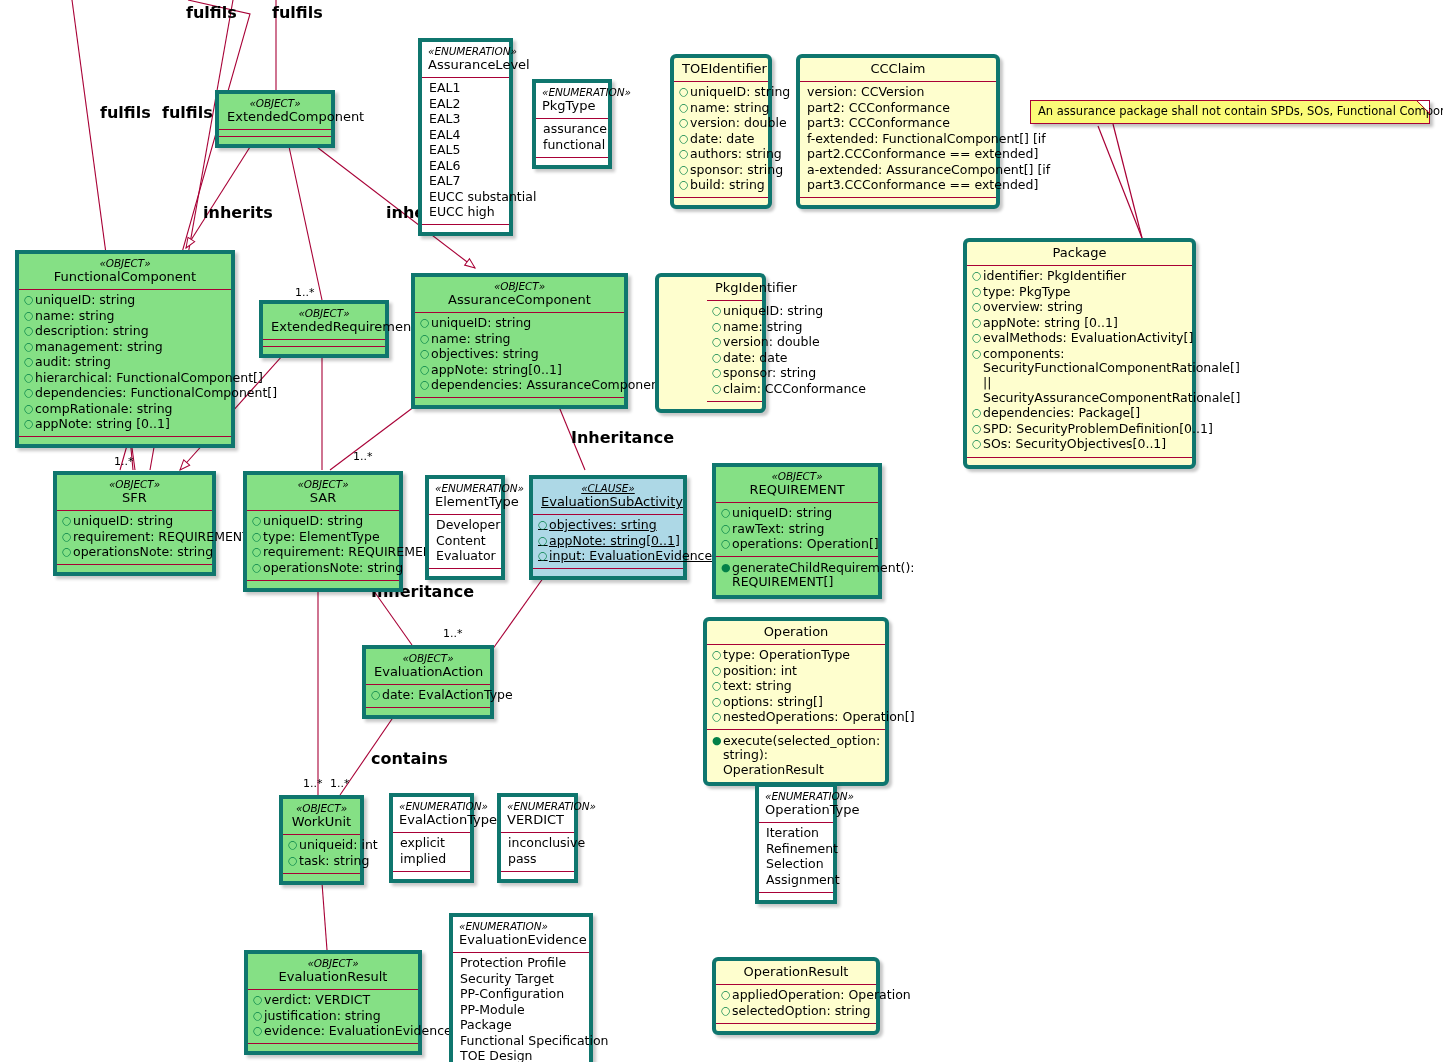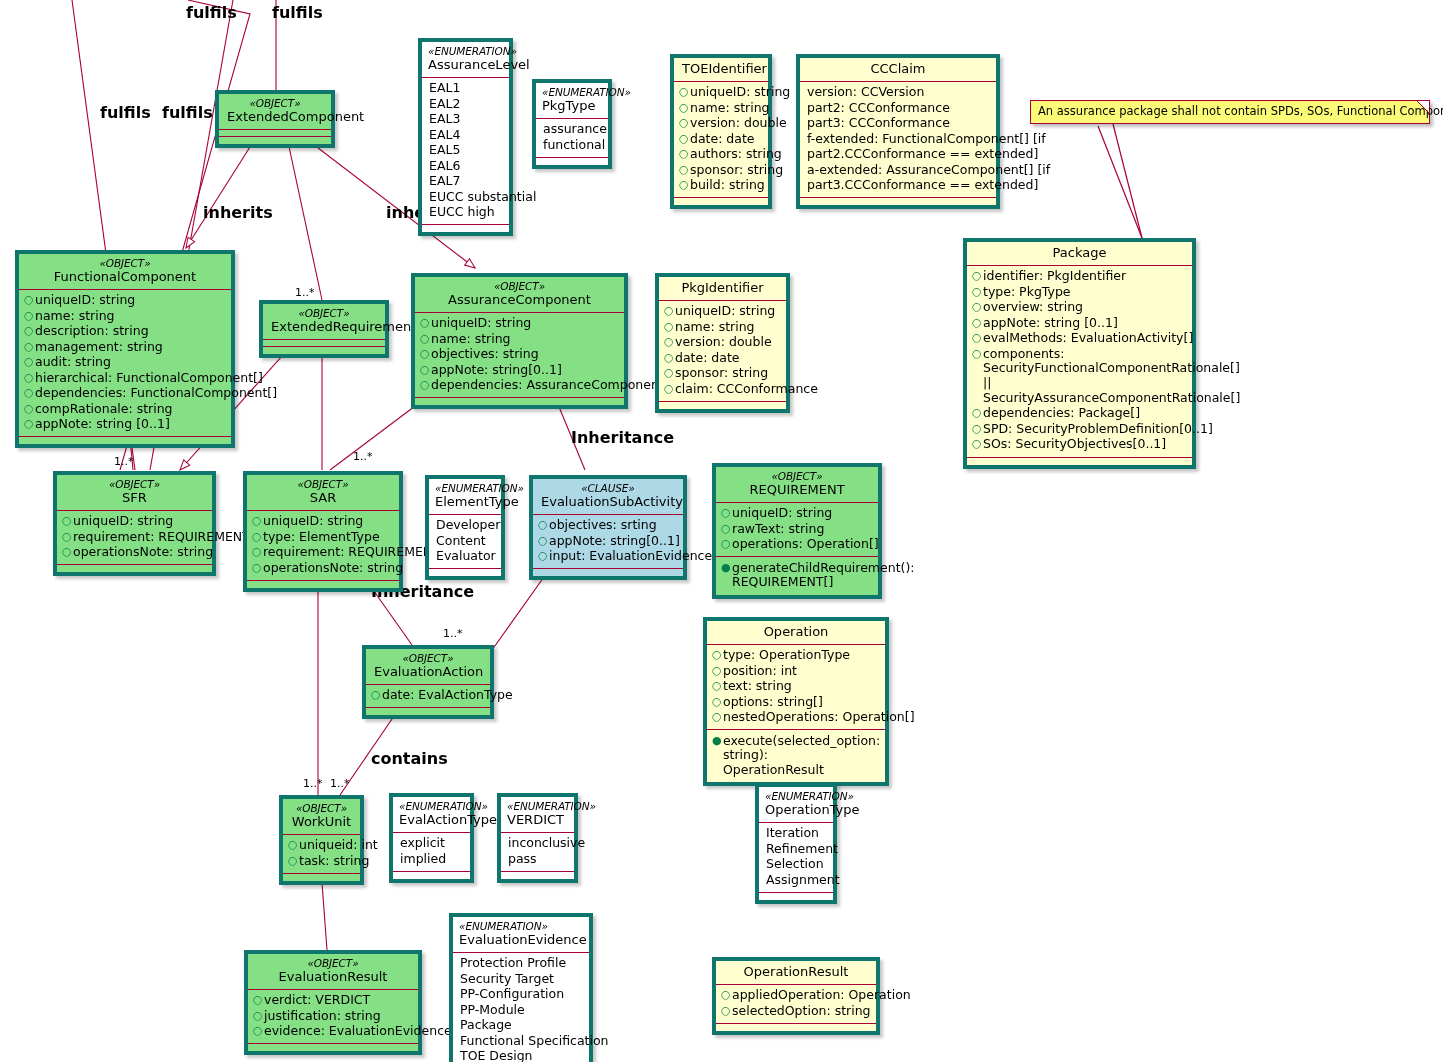--- a/index.html
+++ b/index.html
@@ -31,21 +31,21 @@
   .node {
     position: absolute;
     box-sizing: border-box;
     border: 4px solid #0f766e;
     box-shadow: 3px 3px 3px rgba(0,0,0,0.22);
     font-size: 12.5px;
     line-height: 1.0;
     color: #000000;
   }
   .node.green  { background: #85E085; }
-  .node.yellow { background: #FEFECE; }
+  .node.yellow { background: #FEFECE; border-radius: 6px; }
   .node.blue   { background: #ADD8E6; }
   .node.white  { background: #FFFFFF; }
 
   .hdr {
     text-align: center;
     padding: 3px 8px 4px 8px;
     border-bottom: 1px solid #A80036;
   }
   .hdr .stereo {
     display: block;
@@ -472,21 +472,21 @@
           <span class="txt">appNote: string[0..1]</span>
         </div>
       <div class="row">
           <span class="bullet">○</span>
           <span class="txt">dependencies: AssuranceComponent[]</span>
         </div>
     </div>
     <div class="compartment tail"></div>
   </div>
 
-  <div class="node yellow" style="left:655px; top:273px; width:135px;">
+  <div class="node yellow" style="left:655px; top:273px; width:111px;padding-left:48px;">
     <div class="hdr">
       <span class="tname">PkgIdentifier</span>
     </div>
     <div class="compartment">
       <div class="row">
           <span class="bullet">○</span>
           <span class="txt">uniqueID: string</span>
         </div>
       <div class="row">
           <span class="bullet">○</span>
@@ -572,21 +572,21 @@
       <div class="row plain">
           <span class="txt">Content</span>
         </div>
       <div class="row plain">
           <span class="txt">Evaluator</span>
         </div>
     </div>
     <div class="compartment tail"></div>
   </div>
 
-  <div class="node blue" style="left:529px; top:475px; width:158px;">
+  <div class="node blue" style="left:529px; top:475px; width:158px;text-decoration:underline;">
     <div class="hdr">
       <span class="stereo">«CLAUSE»</span>
       <span class="tname">EvaluationSubActivity</span>
     </div>
     <div class="compartment">
       <div class="row">
           <span class="bullet">○</span>
           <span class="txt">objectives: srting</span>
         </div>
       <div class="row">

